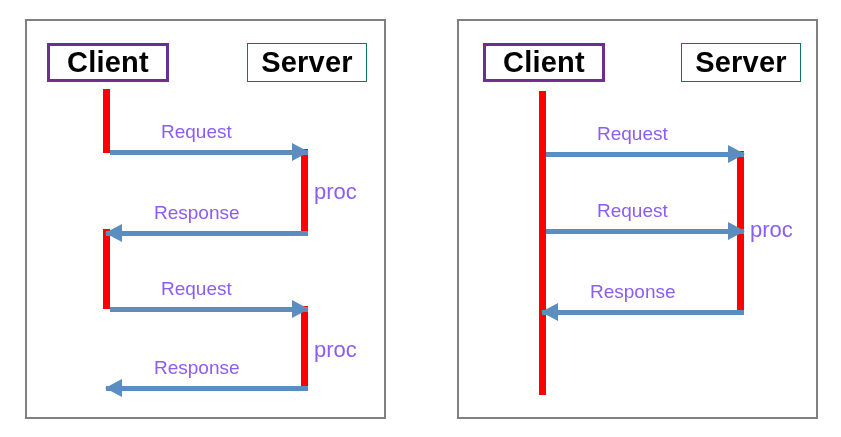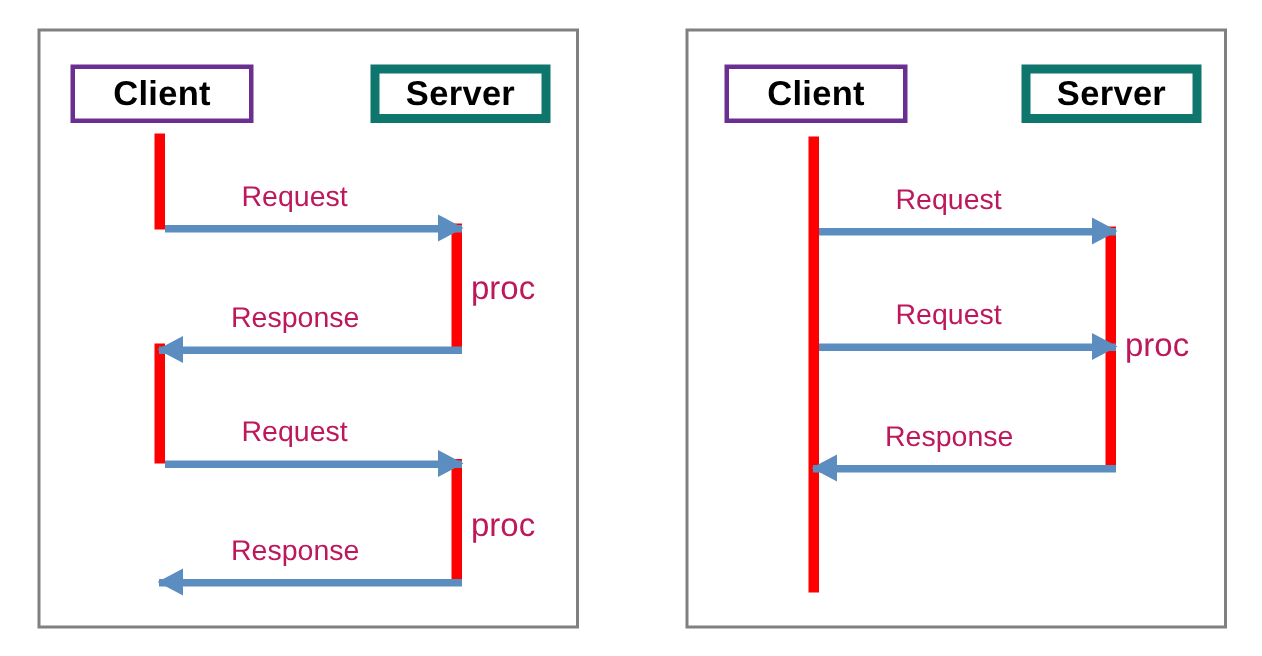--- a/index.html
+++ b/index.html
@@ -24,26 +24,26 @@
   #panel-right { left: 457px; top: 19px; width: 361px; height: 400px; }
 
   .lifeline-box {
     position: absolute;
     background: #ffffff;
     box-sizing: border-box;
     display: flex;
     align-items: center;
     justify-content: center;
     font-weight: bold;
-    font-size: 23px;
+    font-size: 29px;
     color: #000000;
     letter-spacing: 0.2px;
   }
   .lifeline-box.client { border: 3px solid #6B2F91; }
-  .lifeline-box.server { border: 6px solid #0f766e; }
+  .lifeline-box.server { border: 1px solid #0f766e; }
 
   .activation {
     position: absolute;
     background: #FF0000;
   }
 
   .msg {
     position: absolute;
     height: 0;
   }
@@ -67,21 +67,21 @@
     border-left: 17px solid #5B8DC0;
   }
   .msg.to-left .head {
     left: -1px;
     border-right: 17px solid #5B8DC0;
   }
 
   .label {
     position: absolute;
     font-size: 19px;
-    color: #be185d;
+    color: #8b5cf6;
     white-space: nowrap;
     line-height: 1;
   }
   .label.proc { font-size: 22px; }
 </style>
 </head>
 <body>
 
 <div class="panel" id="panel-left">
 

